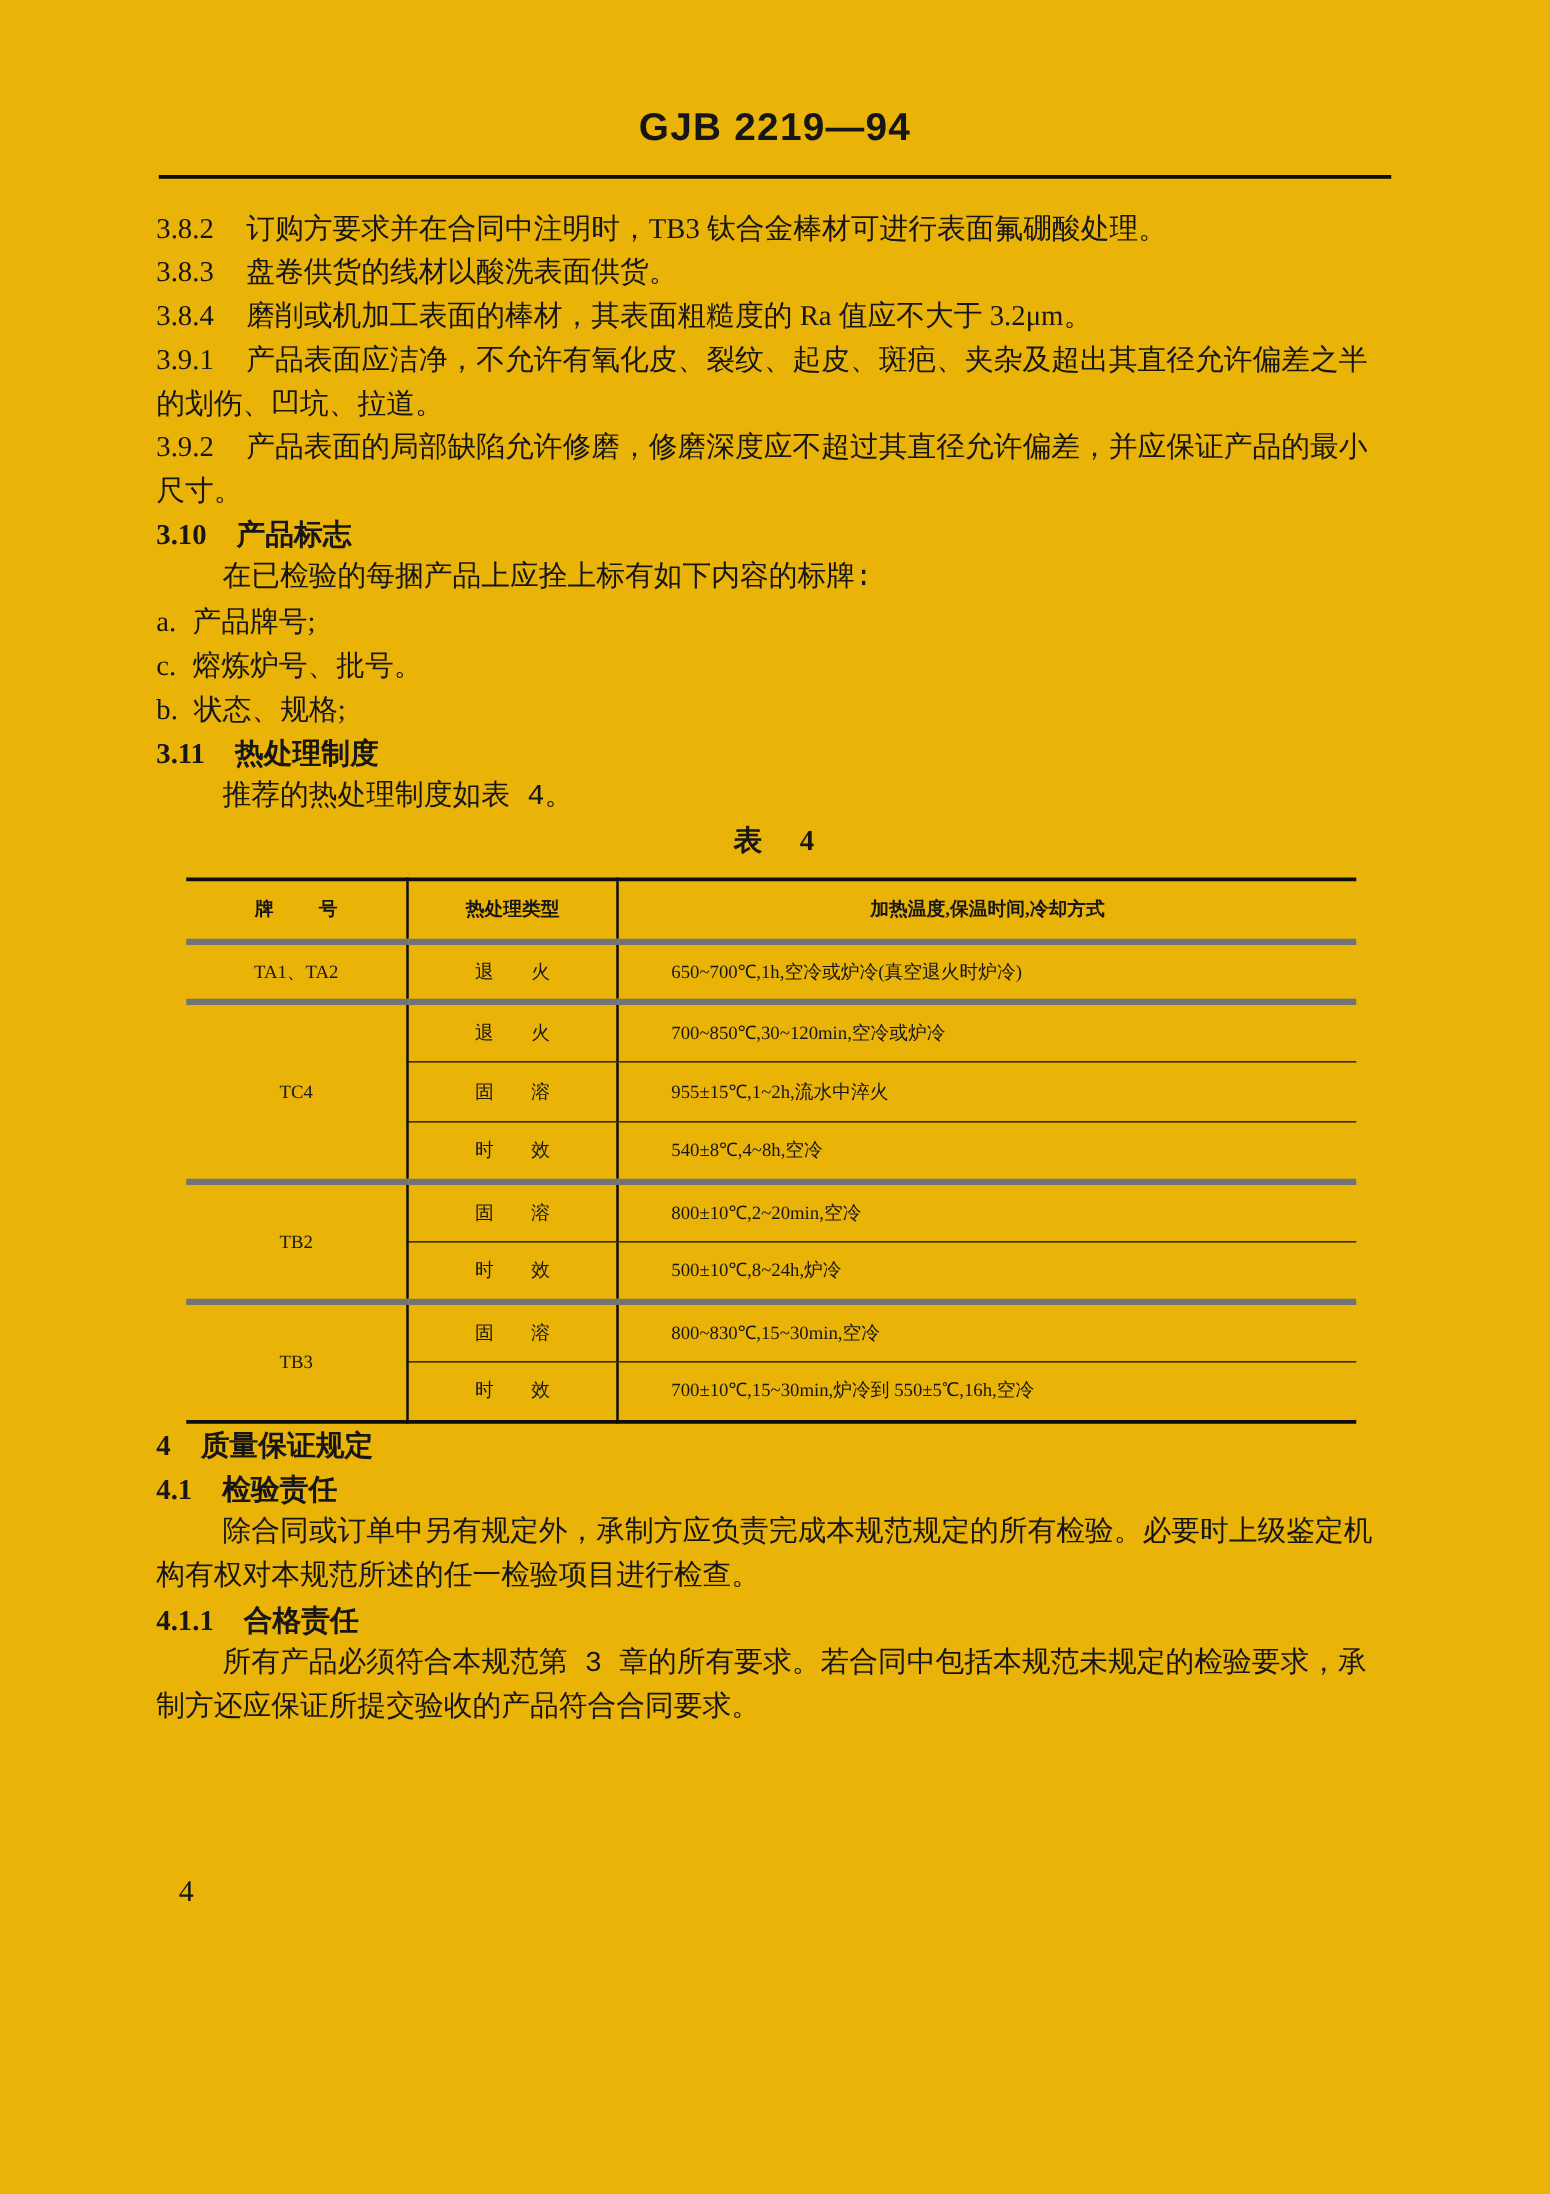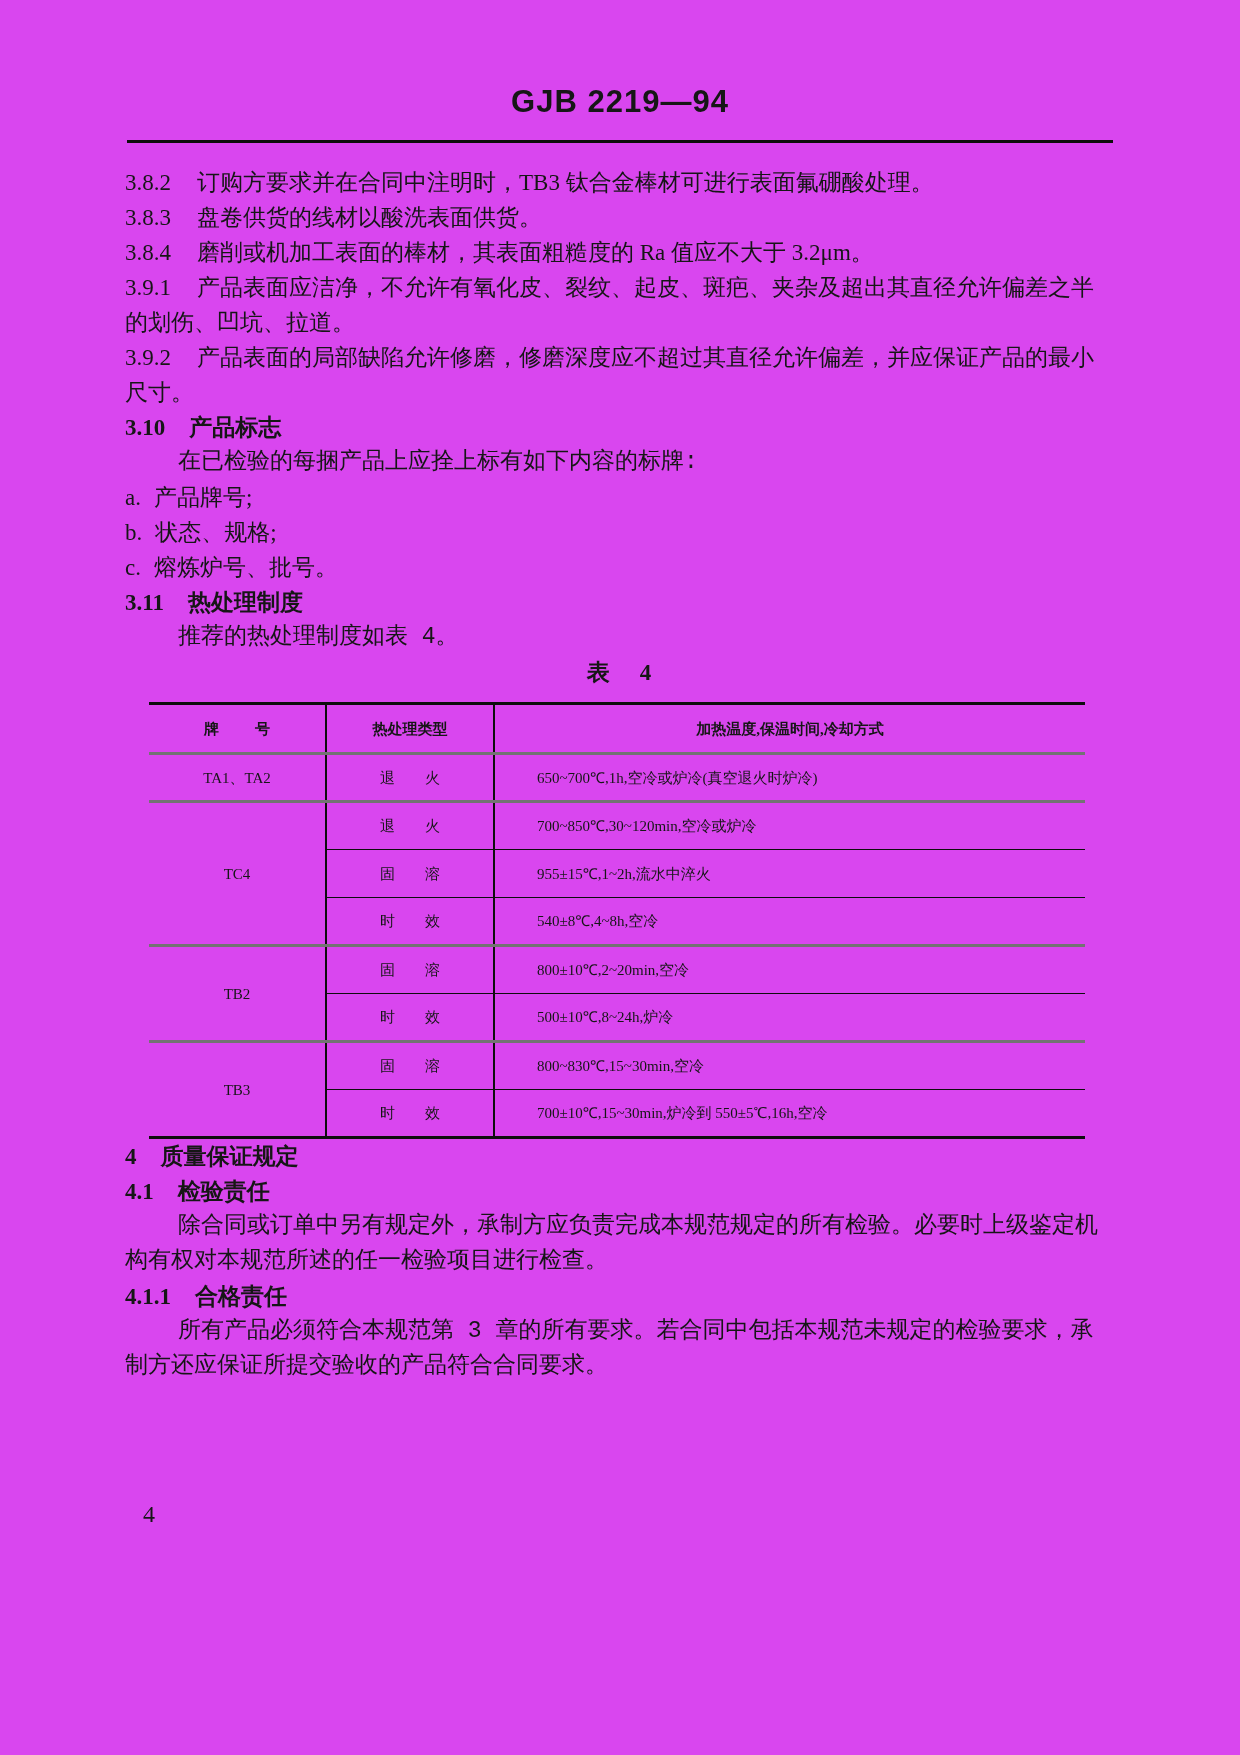--- a/index.html
+++ b/index.html
@@ -1,20 +1,20 @@
 <!DOCTYPE html>
 <html><head>
 <meta charset="utf-8">
 <style>
   html, body { margin: 0; padding: 0; background: #ffffff; }
   .page {
     position: relative;
     width: 1240px;
     height: 1755px;
-    background: #d946ef;
+    background: #eab308;
     overflow: hidden;
     font-family: "Liberation Serif", serif;
     color: #161616;
   }
   .doc-number {
     position: absolute;
     top: 84px;
     left: 0;
     right: 0;
     text-align: center;
@@ -61,21 +61,21 @@
     border-bottom: 3px solid #0d0d0d;
   }
   col.c1 { width: 177px; }
   col.c2 { width: 168px; }
   col.c3 { width: 591px; }
   thead tr { height: 50px; }
   tbody tr { height: 48px; }
   th { font-weight: bold; text-align: center; border-bottom: 2px solid #0d0d0d; padding: 0; }
   td { padding: 0; }
   .v1, .v2 { border-right: 2px solid #0d0d0d; }
-  tr.gstart td { border-top: 3px solid #737373; }
+  tr.gstart td { border-top: 5px solid #737373; }
   tr.inner td { border-top: 1.5px solid #0d0d0d; }
   td.grade { text-align: center; }
   td.type { text-align: center; border-radius: 22px; }
   td.cond { text-align: left; padding-left: 42px; }
   .spread { letter-spacing: 2em; margin-right: -2em; }
   .spread-wide { letter-spacing: 2.4em; margin-right: -2.4em; }
 
   .sec4-title { margin-top: 55px; }
   .sec41-title { margin-top: 17px; }
   .sec411-title { margin-top: 3px; }
@@ -107,23 +107,23 @@
     <p><span class="num">3.9.1</span><span>产品表面应洁净，不允许有氧化皮、裂纹、起皮、斑疤、夹杂及超出其直径允许偏差之半的划伤、凹坑、拉道。</span></p>
 
     <p><span class="num">3.9.2</span><span>产品表面的局部缺陷允许修磨，修磨深度应不超过其直径允许偏差，并应保证产品的最小尺寸。</span></p>
 
     <p class="heading"><span class="num">3.10</span><span>产品标志</span></p>
 
     <p class="indent">在已检验的每捆产品上应拴上标有如下内容的标牌:</p>
 
     <p class="list-item"><span class="marker">a.</span><span>产品牌号;</span></p>
 
+    <p class="list-item"><span class="marker">c.</span><span>熔炼炉号、批号。</span></p>
+
     <p class="list-item"><span class="marker">b.</span><span>状态、规格;</span></p>
-
-    <p class="list-item"><span class="marker">c.</span><span>熔炼炉号、批号。</span></p>
 
     <p class="heading"><span class="num">3.11</span><span>热处理制度</span></p>
 
     <p class="indent">推荐的热处理制度如表 4。</p>
 
     <p class="tbl-caption"><span>表</span><span class="cap-no">4</span></p>
 
     <div class="tbl-wrap">
       <table>
         <colgroup>

